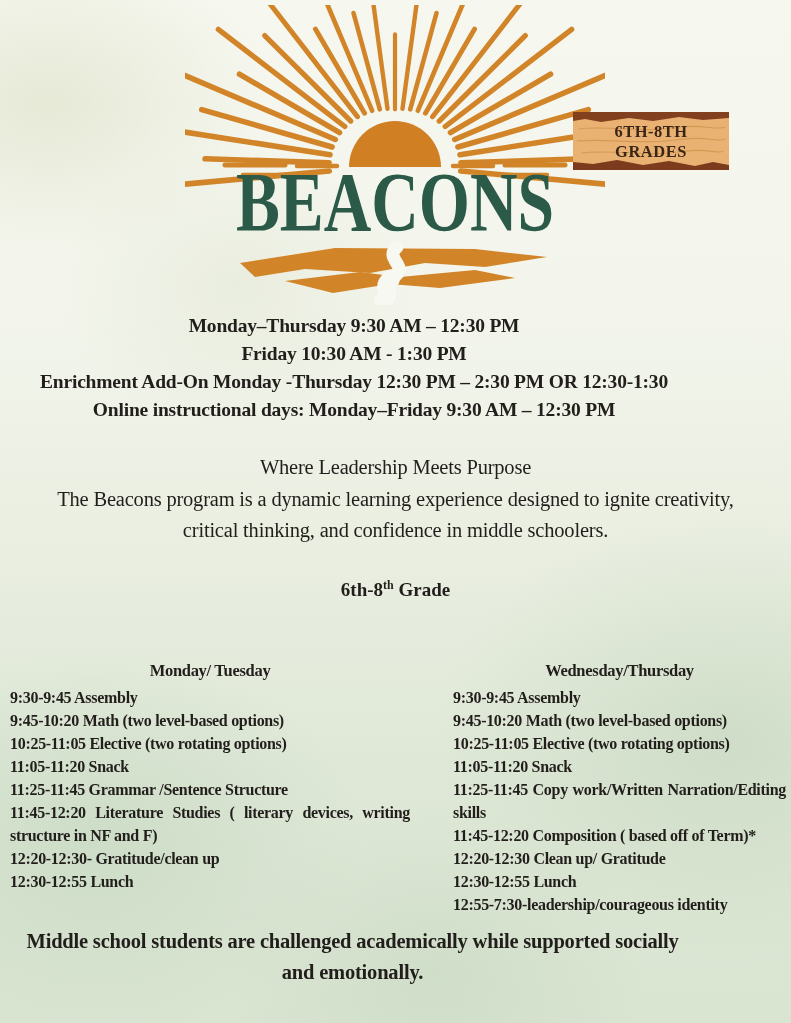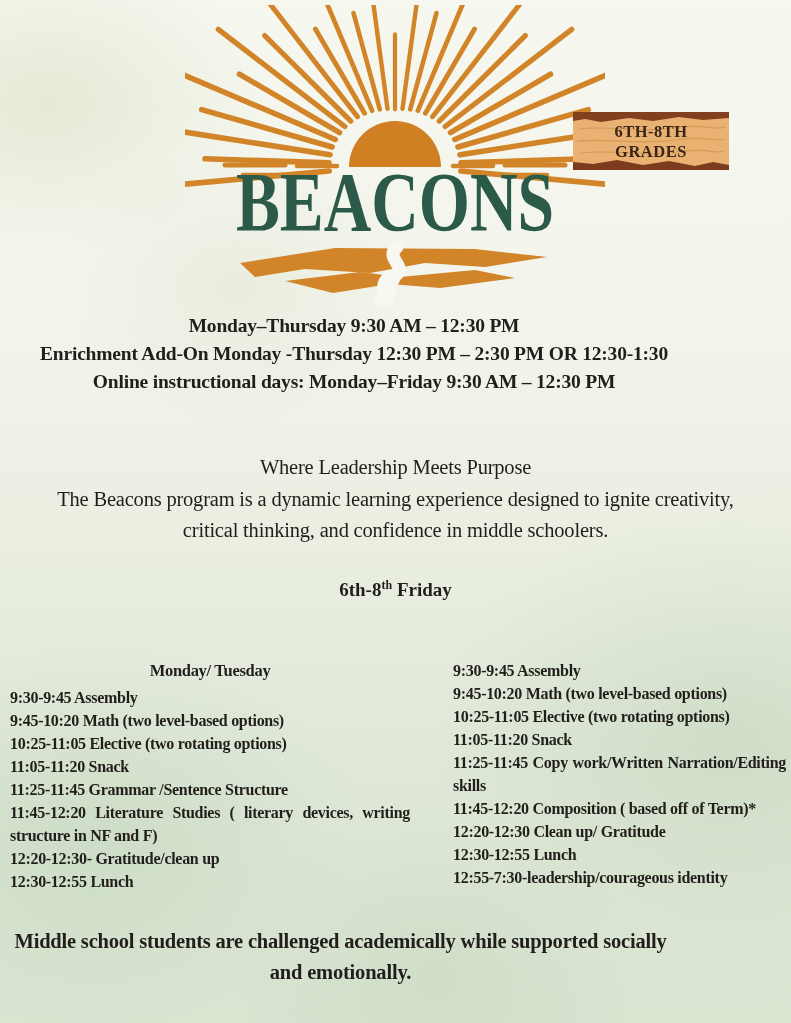--- a/index.html
+++ b/index.html
@@ -27,21 +27,21 @@
   .intro-body{max-width:724px;margin:1px auto;}
   .grade{left:0;top:578px;width:791px;text-align:center;
          font-size:19px;font-weight:700;}
   .grade sup{font-size:12px;}
   .col{font-size:16px;font-weight:700;line-height:23px;letter-spacing:-0.3px;}
   .col-left{left:10px;top:659px;width:400px;}
   .col-right{left:453px;top:659px;width:333px;}
   .col-header{text-align:center;font-size:16.5px;margin-bottom:4px;}
   .item{text-align:justify;}
   .footer{left:0;top:926px;width:681px;text-align:center;
-          font-size:20.5px;font-weight:700;line-height:31px;letter-spacing:-0.2px;}
+          font-size:20.5px;font-weight:700;line-height:31px;letter-spacing:-0.2px;padding-left:12px;}
   .footer-inner{max-width:762px;margin:0 auto;}
 </style>
 </head>
 <body>
 
 <div class="page">
 
   <svg class="abs logo-svg" viewBox="0 0 420 300">
     <g id="ray-group">
         <line x1="144.3" y1="166.0" x2="-26.7" y2="181.5" stroke="#d28428" stroke-width="5.6" stroke-linecap="round"></line>
@@ -102,46 +102,48 @@
       <path d="M8 41 C 40 37, 72 45, 104 40 S 146 43, 150 39" stroke="#d49a55"></path>
     </g>
     <path d="M0 0 L156 0 L156 6 L130 8 L106 5 L80 9 L56 6 L28 10 L12 7 L0 9 Z" fill="#82401f"></path>
     <path d="M0 58 L0 50 L20 52 L44 48 L70 53 L96 49 L122 54 L140 50 L156 53 L156 58 Z" fill="#7c3b1d"></path>
     <text x="78" y="25" text-anchor="middle" font-family="Liberation Serif, serif" font-weight="700" font-size="16.5" letter-spacing="0.5" fill="#3a2517">6TH-8TH</text>
     <text x="78" y="45" text-anchor="middle" font-family="Liberation Serif, serif" font-weight="700" font-size="16.5" letter-spacing="0.5" fill="#3a2517">GRADES</text>
   </svg>
 
   <div class="abs hours">
     <div>Monday–Thursday 9:30 AM – 12:30 PM</div>
+    <div>Friday 10:30 AM - 1:30 PM</div>
     <div>Enrichment Add-On  Monday -Thursday 12:30 PM – 2:30 PM OR 12:30-1:30</div>
     <div>Online instructional days: Monday–Friday 9:30 AM – 12:30 PM</div>
   </div>
 
   <div class="abs intro">
     <div>Where Leadership Meets Purpose</div>
     <div class="intro-body">The Beacons program is a dynamic learning experience designed to ignite creativity, critical thinking, and confidence in middle schoolers.</div>
   </div>
 
   <div class="abs grade">
-    <span>6th-8</span><sup>th</sup><span> Friday</span>
+    <span>6th-8</span><sup>th</sup><span> Grade</span>
   </div>
 
   <div class="abs col col-left">
     <div class="col-header">Monday/ Tuesday</div>
     <div class="item">9:30-9:45 Assembly</div>
     <div class="item">9:45-10:20 Math (two level-based options)</div>
     <div class="item">10:25-11:05 Elective (two rotating options)</div>
     <div class="item">11:05-11:20 Snack</div>
     <div class="item">11:25-11:45 Grammar /Sentence Structure</div>
     <div class="item">11:45-12:20  Literature Studies ( literary devices, writing structure in NF and F)</div>
     <div class="item">12:20-12:30- Gratitude/clean up</div>
     <div class="item">12:30-12:55 Lunch</div>
   </div>
 
   <div class="abs col col-right">
+    <div class="col-header">Wednesday/Thursday</div>
     <div class="item">9:30-9:45 Assembly</div>
     <div class="item">9:45-10:20 Math (two level-based options)</div>
     <div class="item">10:25-11:05 Elective (two rotating options)</div>
     <div class="item">11:05-11:20 Snack</div>
     <div class="item">11:25-11:45 Copy work/Written Narration/Editing skills</div>
     <div class="item">11:45-12:20 Composition ( based off of Term)*</div>
     <div class="item">12:20-12:30 Clean up/ Gratitude</div>
     <div class="item">12:30-12:55 Lunch</div>
     <div class="item">12:55-7:30-leadership/courageous identity</div>
   </div>

